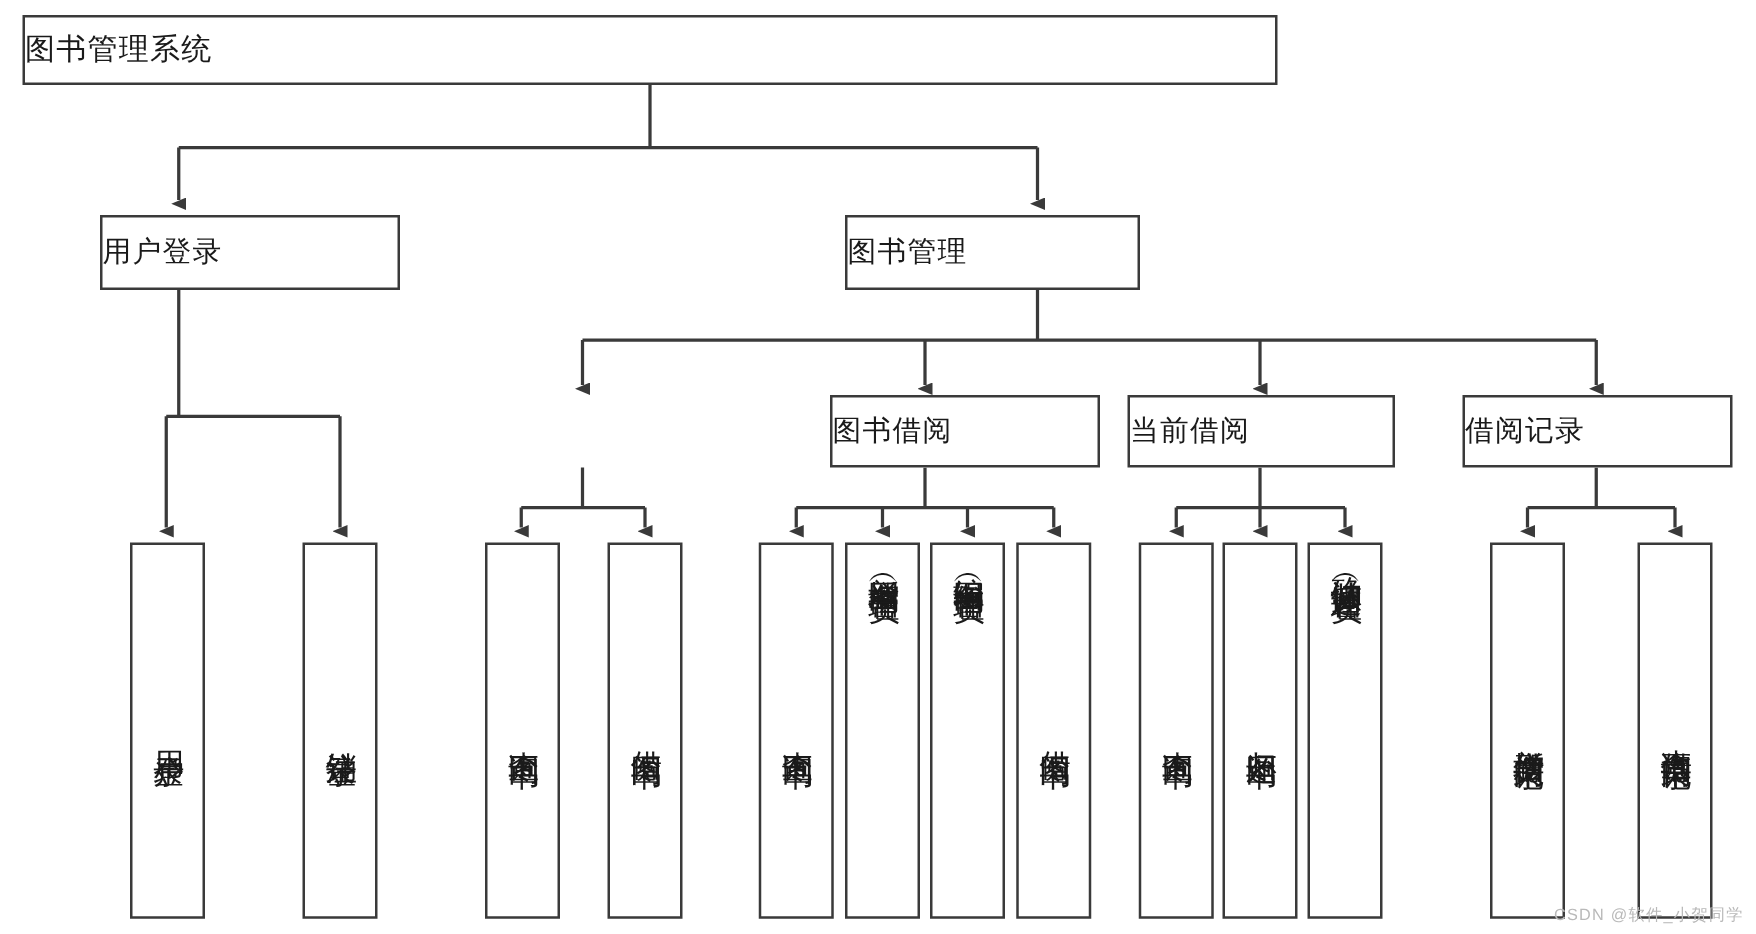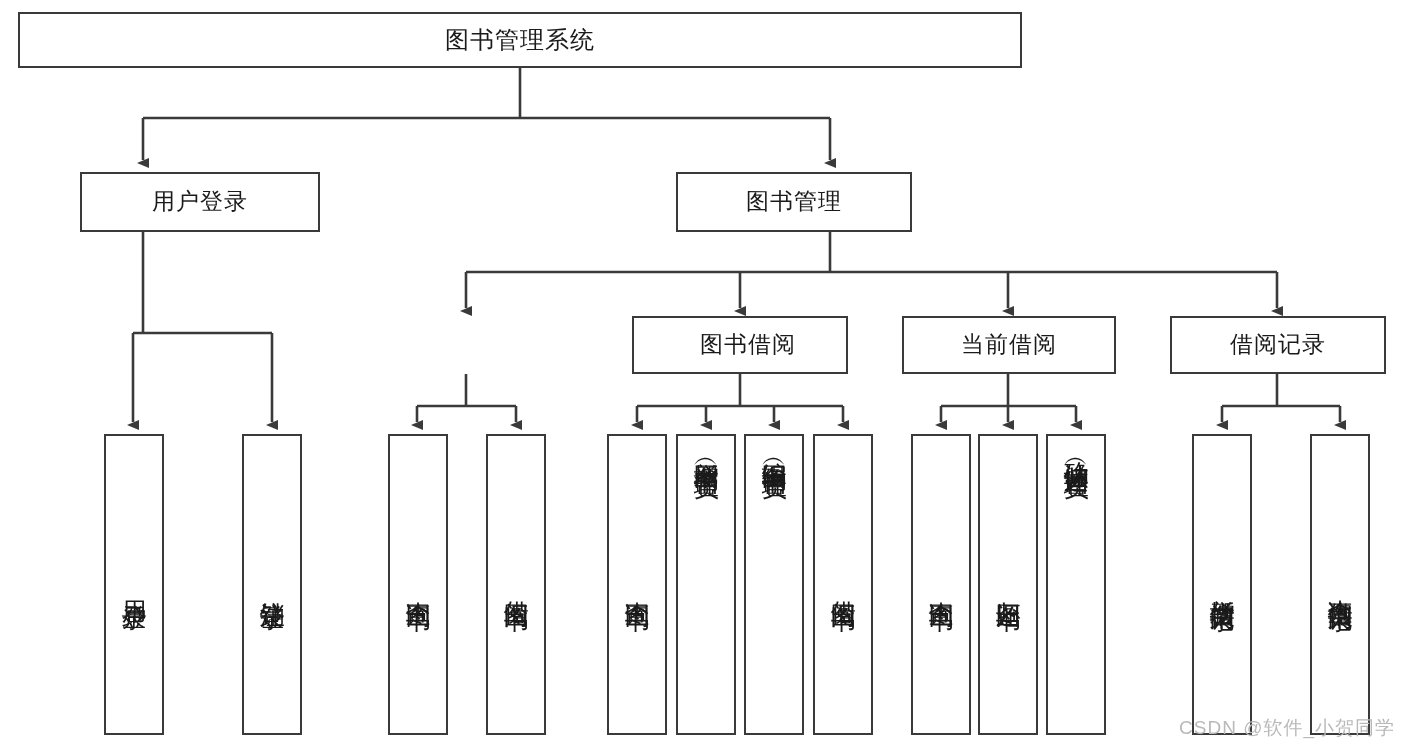--- a/index.html
+++ b/index.html
@@ -25,21 +25,20 @@
     height: 747px;
     pointer-events: none;
   }
   .node {
     position: absolute;
     box-sizing: border-box;
     background: #ffffff;
     border: 2.5px solid #3a3a3a;
     display: flex;
     align-items: center;
-    justify-content: center;
     color: #1a1a1a;
   }
   .node.horiz {
     font-size: 23px;
     letter-spacing: 1px;
     line-height: 1.2;
   }
   .node.root {
     font-size: 24px;
   }
@@ -58,21 +57,21 @@
   }
   .node.vert .vtext {
     writing-mode: vertical-rl;
     text-orientation: upright;
     white-space: nowrap;
   }
   #watermark {
     position: absolute;
     right: 10px;
     bottom: 6px;
-    font-size: 19px;
+    font-size: 13px;
     color: #b9b9b9;
     letter-spacing: 1px;
     white-space: nowrap;
   }
 </style>
 </head>
 <body>
 
 <div id="canvas">
 
@@ -133,21 +132,21 @@
     <span>图书管理系统</span>
   </div>
 
   <div class="node horiz" style="left:80px; top:172px; width:240px; height:60px;">
     <span>用户登录</span>
   </div>
   <div class="node horiz" style="left:676px; top:172px; width:236px; height:60px;">
     <span>图书管理</span>
   </div>
 
-  <div class="node horiz" style="left:632px; top:316px; width:216px; height:58px;padding-left:16px;">
+  <div class="node horiz" style="left:664px; top:316px; width:216px; height:58px;">
     <span>图书借阅</span>
   </div>
   <div class="node horiz" style="left:902px; top:316px; width:214px; height:58px;">
     <span>当前借阅</span>
   </div>
   <div class="node horiz" style="left:1170px; top:316px; width:216px; height:58px;">
     <span>借阅记录</span>
   </div>
 
   <div class="node vert" style="left:104px; top:434px; width:60px; height:301px;">

